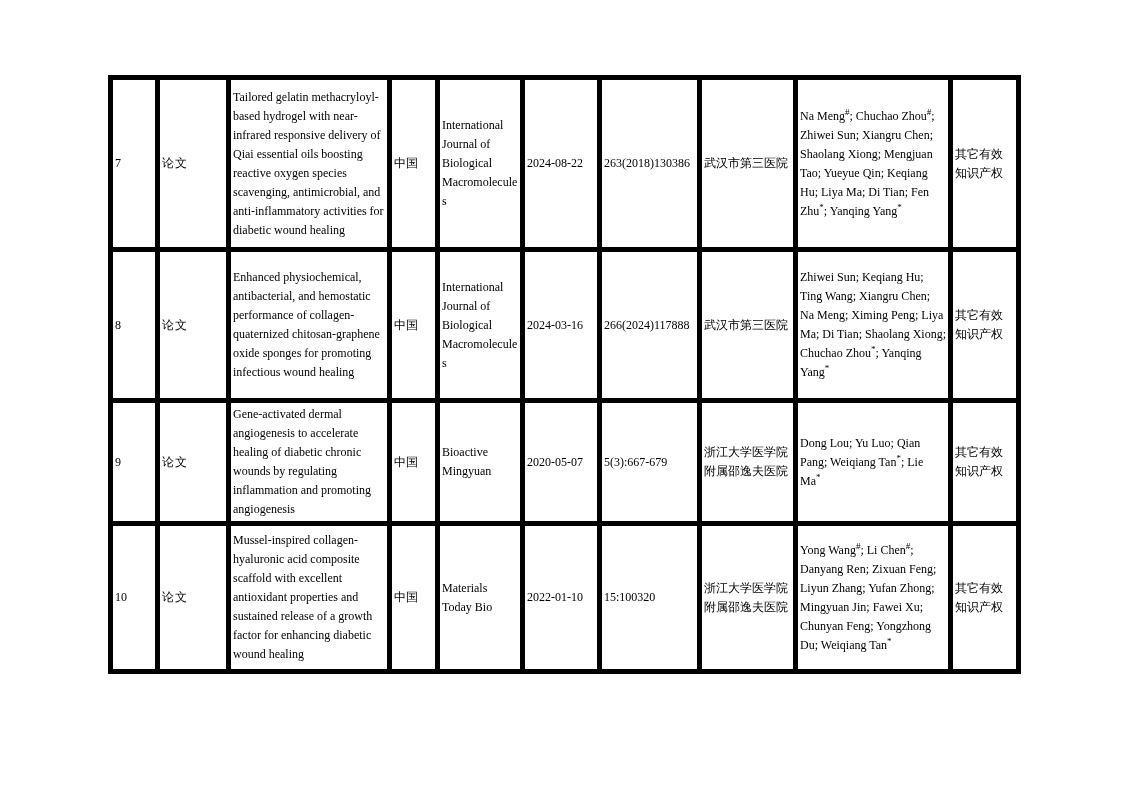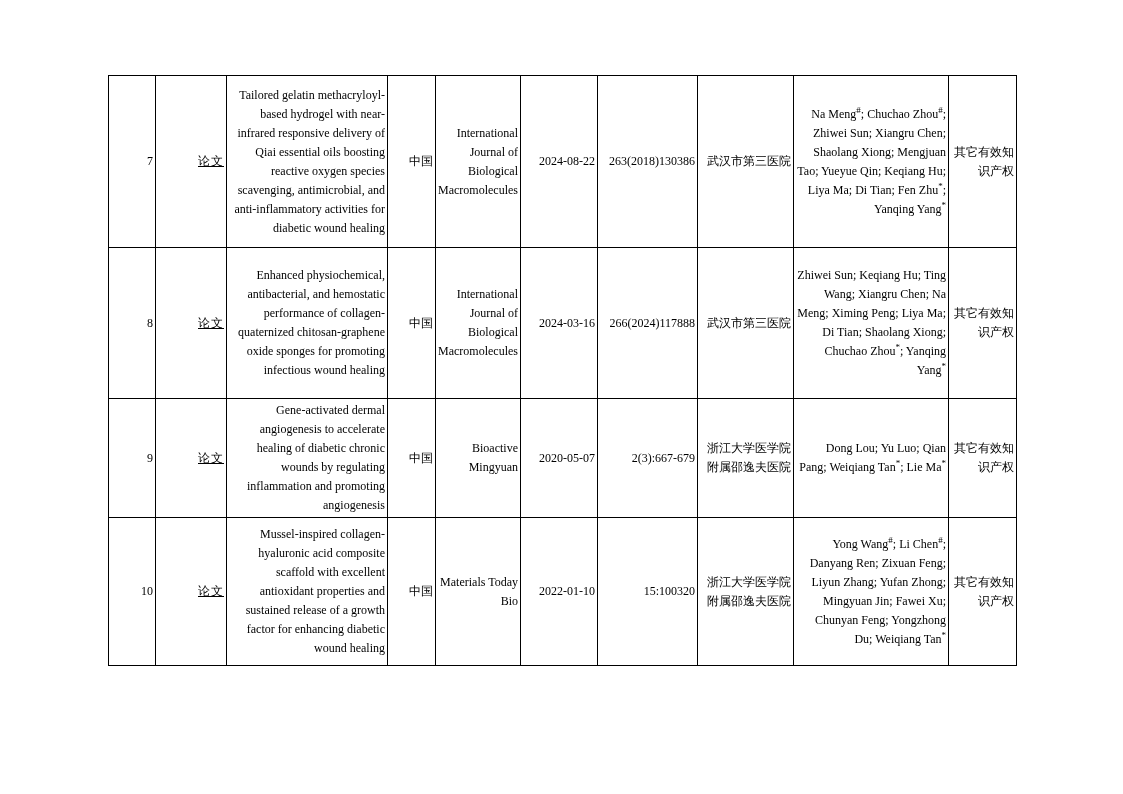--- a/index.html
+++ b/index.html
@@ -20,40 +20,40 @@
   }
   table.pub-table {
     position: absolute;
     left: 108px;
     top: 75px;
     border-collapse: collapse;
     table-layout: fixed;
     width: 908px;
   }
   table.pub-table td {
-    border: 1px solid #000000;
-    text-align: right;
+    border: 5px solid #000000;
+    text-align: left;
     vertical-align: middle;
     font-size: 12px;
     line-height: 19px;
     padding: 2px 2px;
     overflow: hidden;
     word-wrap: break-word;
   }
   tr.r0 { height: 172px; }
   tr.r1 { height: 151px; }
   tr.r2 { height: 114px; }
   tr.r3 { height: 148px; }
   td sup {
     font-size: 9px;
     line-height: 0;
     vertical-align: super;
   }
   .c-seq { }
-  .c-type { letter-spacing: 1px; text-decoration: underline; }
+  .c-type { letter-spacing: 1px; }
 </style>
 </head>
 <body>
 
 <div class="page">
   <table class="pub-table">
     <colgroup>
       <col style="width:47px">
       <col style="width:71px">
       <col style="width:161px">
@@ -90,21 +90,21 @@
         <td class="c-authors">Zhiwei Sun; Keqiang Hu; Ting Wang; Xiangru Chen; Na Meng; Ximing Peng; Liya Ma; Di Tian; Shaolang Xiong; Chuchao Zhou<sup>*</sup>; Yanqing Yang<sup>*</sup></td>
         <td class="c-ip">其它有效知识产权</td>
       </tr>
       <tr class="r2">
         <td class="c-seq">9</td>
         <td class="c-type">论文</td>
         <td class="c-title">Gene-activated dermal angiogenesis to accelerate healing of diabetic chronic wounds by regulating inflammation and promoting angiogenesis</td>
         <td class="c-country">中国</td>
         <td class="c-journal">Bioactive Mingyuan</td>
         <td class="c-date">2020-05-07</td>
-        <td class="c-volume">2(3):667-679</td>
+        <td class="c-volume">5(3):667-679</td>
         <td class="c-inst">浙江大学医学院附属邵逸夫医院</td>
         <td class="c-authors">Dong Lou; Yu Luo; Qian Pang; Weiqiang Tan<sup>*</sup>; Lie Ma<sup>*</sup></td>
         <td class="c-ip">其它有效知识产权</td>
       </tr>
       <tr class="r3">
         <td class="c-seq">10</td>
         <td class="c-type">论文</td>
         <td class="c-title">Mussel-inspired collagen-hyaluronic acid composite scaffold with excellent antioxidant properties and sustained release of a growth factor for enhancing diabetic wound healing</td>
         <td class="c-country">中国</td>
         <td class="c-journal">Materials Today Bio</td>

